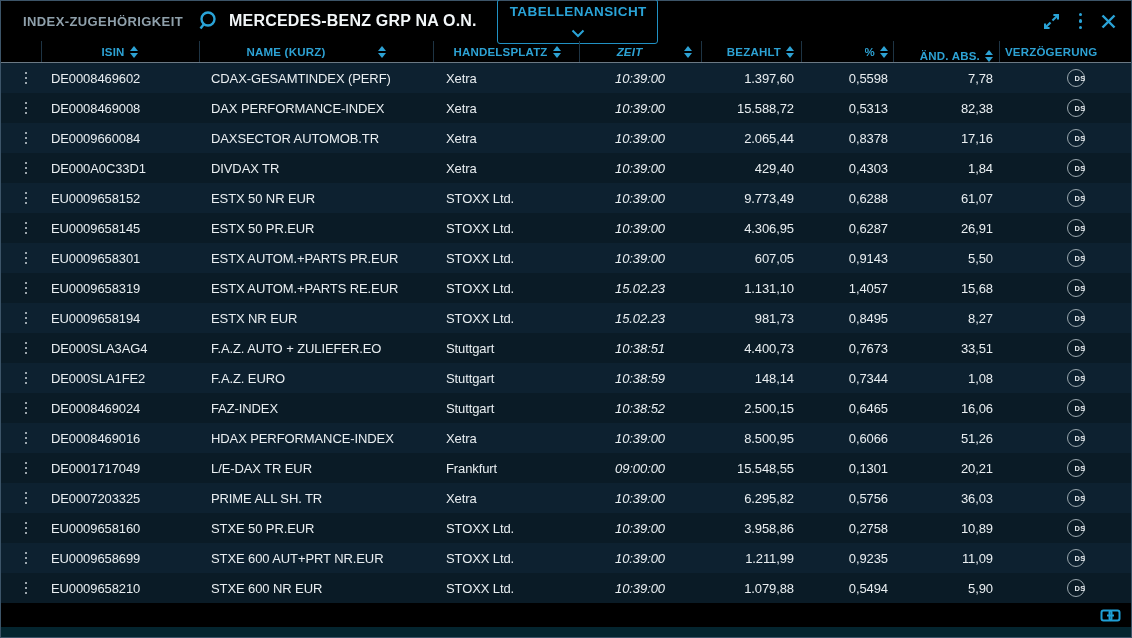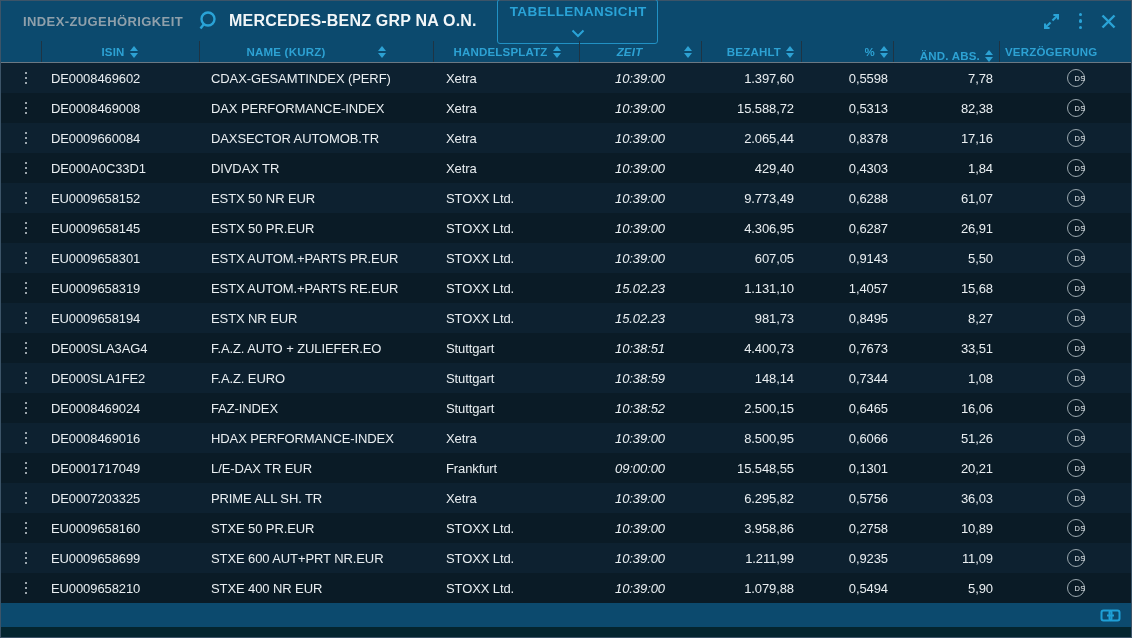--- a/index.html
+++ b/index.html
@@ -1,18 +1,18 @@
 <!DOCTYPE html>
 <html><head>
 <meta charset="utf-8">
 <style>
   * { margin:0; padding:0; box-sizing:border-box; }
   html,body { width:1132px; height:638px; background:#0a1c27; overflow:hidden;
     font-family:"Liberation Sans", sans-serif; }
-  .window { position:absolute; inset:0; border:1px solid #3c5468; background:#0c4a6e;
+  .window { position:absolute; inset:0; border:1px solid #3c5468; background:#000000;
     display:flex; flex-direction:column; }
 
   
   .titlebar { height:40px; flex:0 0 40px; display:flex; align-items:center; padding:0 14px 0 22px; }
   .title { color:#8fa0ab; font-size:13px; font-weight:bold; letter-spacing:.4px; }
   .search-ic { margin:0 8px 0 14px; display:flex; align-items:center; cursor:pointer; }
   .instrument { color:#f2f6f8; font-size:16px; font-weight:bold; letter-spacing:.2px; margin-right:20px; }
   .view-btn { display:flex; align-items:center; gap:10px; background:transparent;
     border:1px solid #2191c4; border-radius:3px; color:#2aa3d7; font-family:inherit;
     font-size:13.5px; font-weight:bold; letter-spacing:.4px; padding:4px 10px 5px 12px; cursor:pointer;flex-direction:column; }
@@ -48,21 +48,21 @@
   .tbody { flex:0 0 auto; }
   .trow { height:30px; color:#e9eef1; font-size:13px; letter-spacing:-.1px; cursor:default; }
   .trow:nth-child(odd)  { background:#0d2130; }
   .trow:nth-child(even) { background:#0a1b26; }
   .td { display:flex; align-items:center; overflow:hidden; white-space:nowrap; }
   .c-menu { justify-content:center; padding-left:10px; }
   .kebab { display:flex; flex-direction:column; gap:2.5px; padding:4px 5px; cursor:pointer; }
   .kebab i { width:2.5px; height:2.5px; background:#ccd5da; border-radius:1px; }
   .td.c-delay { padding-left:68px; }
   .ds { width:18px; height:18px; border:1px solid #9aa7ae; border-radius:50%;
-    color:#e5eaed; font-size:7.5px; font-weight:normal; letter-spacing:.3px;
+    color:#e5eaed; font-size:7.5px; font-weight:bold; letter-spacing:.3px;
     display:flex; align-items:center; justify-content:center;padding-left:8px; }
 
   
   .footer { flex:1 1 auto; display:flex; align-items:center; justify-content:flex-end; padding-right:10px; }
   .link-ic { display:flex; align-items:center; cursor:pointer; }
   .bottomstrip { flex:0 0 10px; background:#04252f; }
 
   svg { display:block; }
 </style>
 </head>
@@ -492,21 +492,21 @@
       </div>
       <div class="trow grid">
         <div class="td c-menu">
           <span class="kebab">
             <i></i>
             <i></i>
             <i></i>
           </span>
         </div>
         <div class="td c-isin">EU0009658210</div>
-        <div class="td c-name">STXE 400 NR EUR</div>
+        <div class="td c-name">STXE 600 NR EUR</div>
         <div class="td c-hp">STOXX Ltd.</div>
         <div class="td c-zeit">10:39:00</div>
         <div class="td c-bez">1.079,88</div>
         <div class="td c-pct">0,5494</div>
         <div class="td c-abs">5,90</div>
         <div class="td c-delay">
           <span class="ds">DS</span>
         </div>
       </div>
     </div>

